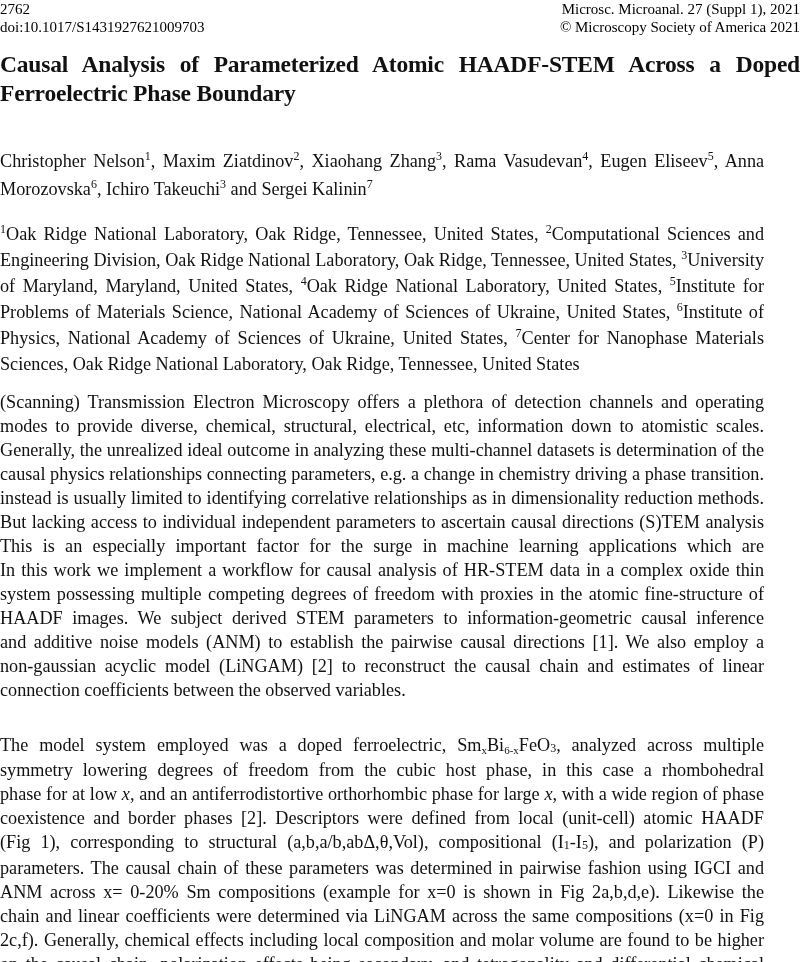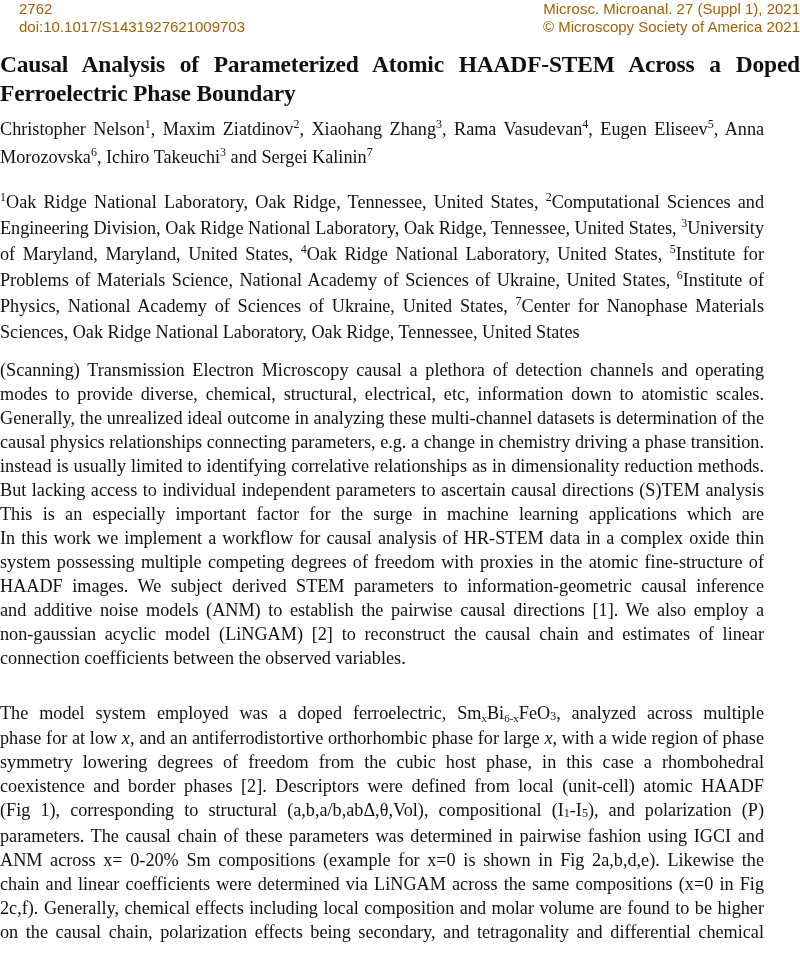--- a/index.html
+++ b/index.html
@@ -1,24 +1,24 @@
 <!DOCTYPE html>
 <html><head>
 <meta charset="utf-8">
 <style>
   html, body { margin: 0; padding: 0; background: #ffffff; }
   body { width: 800px; height: 962px; position: relative; overflow: hidden; color: #111; }
-  .hdr { position: absolute; top: 0; font-family: Liberation Sans, sans-serif; font-size: 15px; line-height: 18px; color: #a16207; margin-left: 19px; }
+  .hdr { position: absolute; top: 0; font-family: Liberation Serif, serif; font-size: 15px; line-height: 18px; color: #000000; }
   .hdr.left { left: 0; }
   .hdr.right { right: 0; text-align: right; }
   .title { position: absolute; left: 0; top: 50px; width: 800px; font-family: "Liberation Serif", serif; font-weight: bold; font-size: 23.5px; line-height: 29px; letter-spacing: -0.2px; }
   .title .l1 { display: block; text-align: justify; text-align-last: justify; }
   .title .l2 { display: block; }
   .serif { font-family: "Liberation Serif", serif; font-size: 18.2px; color: #111; }
-  .blk { position: absolute; left: 0; width: 764px; }
+  .blk { position: absolute; left: 0; width: 764px; margin-top: 32px; }
   .ln { display: block; white-space: nowrap; height: 24px; line-height: 24px; }
   .j { text-align: justify; text-align-last: justify; white-space: normal; overflow: hidden; }
   sup { font-size: 12px; vertical-align: 7px; line-height: 0; }
   .sub { font-size: 12px; position: relative; top: 1px; }
   .subx { font-size: 11px; position: relative; top: 3px; }
 </style>
 </head>
 <body>
 
 <div class="hdr left">
@@ -50,39 +50,39 @@
 <div class="blk serif" style="top:189px;">
   <span class="ln j" style="height:26px;line-height:26px;"><sup>1</sup><span>Oak Ridge National Laboratory, Oak Ridge, Tennessee, United States, </span><sup>2</sup><span>Computational Sciences and</span></span>
   <span class="ln j" style="height:26px;line-height:26px;"><span>Engineering Division, Oak Ridge National Laboratory, Oak Ridge, Tennessee, United States, </span><sup>3</sup><span>University</span></span>
   <span class="ln j" style="height:26px;line-height:26px;"><span>of Maryland, Maryland, United States, </span><sup>4</sup><span>Oak Ridge National Laboratory, United States, </span><sup>5</sup><span>Institute for</span></span>
   <span class="ln j" style="height:26px;line-height:26px;"><span>Problems of Materials Science, National Academy of Sciences of Ukraine, United States, </span><sup>6</sup><span>Institute of</span></span>
   <span class="ln j" style="height:26px;line-height:26px;"><span>Physics, National Academy of Sciences of Ukraine, United States, </span><sup>7</sup><span>Center for Nanophase Materials</span></span>
   <span class="ln" style="height:26px;line-height:26px;">Sciences, Oak Ridge National Laboratory, Oak Ridge, Tennessee, United States</span>
 </div>
 
 <div class="blk serif" style="top:358px;">
-  <span class="ln j">(Scanning) Transmission Electron Microscopy causal a plethora of detection channels and operating</span>
+  <span class="ln j">(Scanning) Transmission Electron Microscopy offers a plethora of detection channels and operating</span>
   <span class="ln j">modes to provide diverse, chemical, structural, electrical, etc, information down to atomistic scales.</span>
   <span class="ln j">Generally, the unrealized ideal outcome in analyzing these multi-channel datasets is determination of the</span>
   <span class="ln j">causal physics relationships connecting parameters, e.g. a change in chemistry driving a phase transition.</span>
   <span class="ln j">instead is usually limited to identifying correlative relationships as in dimensionality reduction methods.</span>
   <span class="ln j">But lacking access to individual independent parameters to ascertain causal directions (S)TEM analysis</span>
   <span class="ln j">This is an especially important factor for the surge in machine learning applications which are correlative</span>
   <span class="ln j">In this work we implement a workflow for causal analysis of HR-STEM data in a complex oxide thin film</span>
   <span class="ln j">system possessing multiple competing degrees of freedom with proxies in the atomic fine-structure of</span>
   <span class="ln j">HAADF images. We subject derived STEM parameters to information-geometric causal inference (IGCI)</span>
   <span class="ln j">and additive noise models (ANM) to establish the pairwise causal directions [1]. We also employ a linear</span>
   <span class="ln j">non-gaussian acyclic model (LiNGAM) [2] to reconstruct the causal chain and estimates of linear</span>
   <span class="ln">connection coefficients between the observed variables.</span>
 </div>
 
 <div class="blk serif" style="top:700px;">
   <span class="ln j" style="height:26px;line-height:26px;"><span>The model system employed was a doped ferroelectric, Sm</span><span class="subx">x</span><span>Bi</span><span class="subx">6-x</span><span>FeO</span><span class="sub">3</span><span>, analyzed across multiple</span></span>
+  <span class="ln j">symmetry lowering degrees of freedom from the cubic host phase, in this case a rhombohedral ferroelectric</span>
   <span class="ln j"><span>phase for at low </span><i>x</i><span>, and an antiferrodistortive orthorhombic phase for large </span><i>x</i><span>, with a wide region of phase</span></span>
-  <span class="ln j">symmetry lowering degrees of freedom from the cubic host phase, in this case a rhombohedral ferroelectric</span>
   <span class="ln j">coexistence and border phases [2]. Descriptors were defined from local (unit-cell) atomic HAADF STEM</span>
   <span class="ln j" style="height:26px;line-height:25px;"><span>(Fig 1), corresponding to structural (a,b,a/b,abΔ,θ,Vol), compositional (I</span><span class="sub">1</span><span>-I</span><span class="sub">5</span><span>), and polarization (P)</span></span>
   <span class="ln j">parameters. The causal chain of these parameters was determined in pairwise fashion using IGCI and</span>
   <span class="ln j">ANM across x= 0-20% Sm compositions (example for x=0 is shown in Fig 2a,b,d,e). Likewise the causal</span>
   <span class="ln j">chain and linear coefficients were determined via LiNGAM across the same compositions (x=0 in Fig</span>
   <span class="ln j">2c,f). Generally, chemical effects including local composition and molar volume are found to be higher</span>
   <span class="ln j">on the causal chain, polarization effects being secondary, and tetragonality and differential chemical</span>
 
 </div>
 

